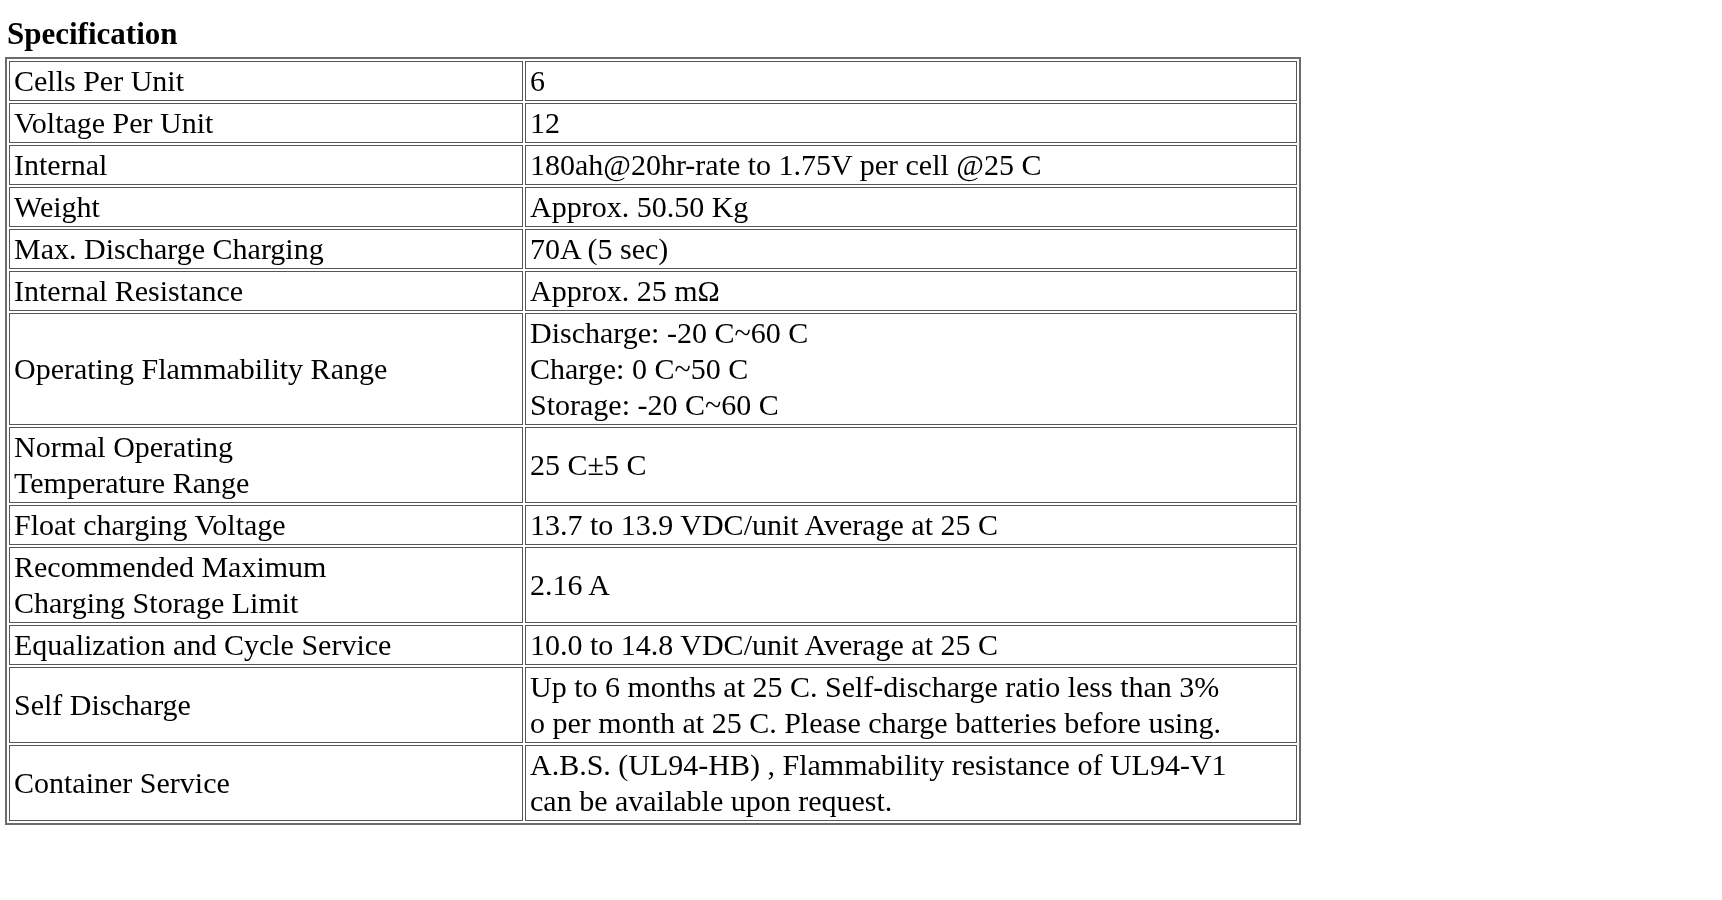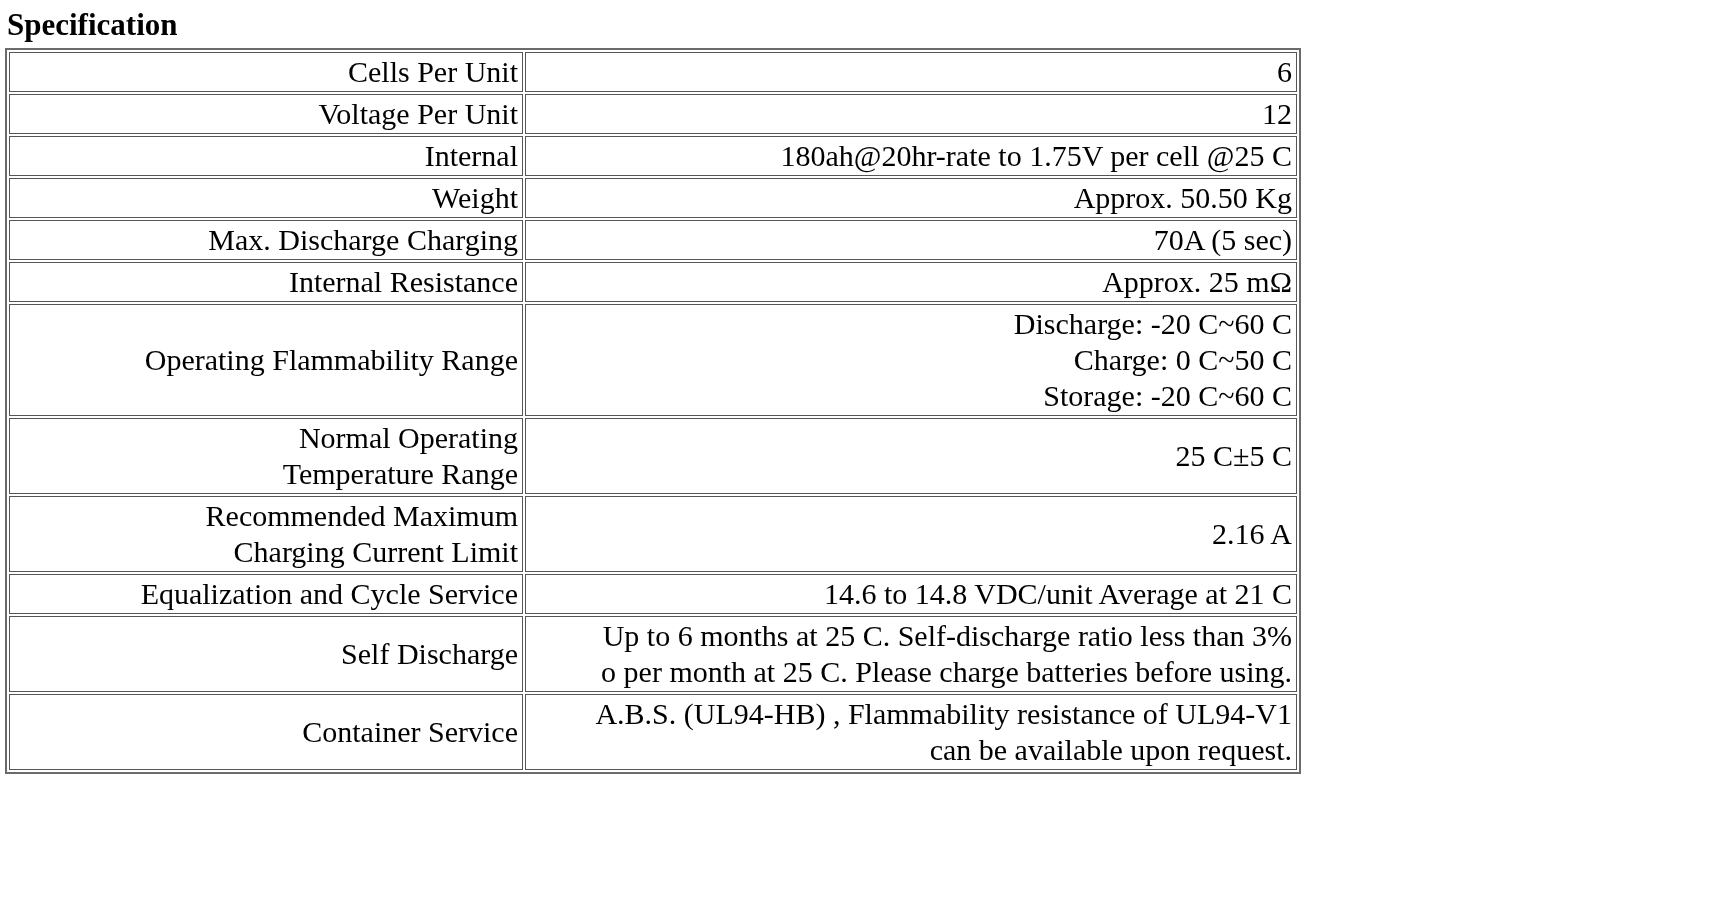--- a/index.html
+++ b/index.html
@@ -10,37 +10,36 @@
   body {
     width: 1722px;
     height: 900px;
     overflow: hidden;
     font-family: "Liberation Serif", "DejaVu Serif", serif;
     font-size: 30px;
     line-height: 36px;
     color: #000000;
   }
   .doc {
-    padding: 8px 0 0 5px;
+    padding: 17px 0 0 5px;
   }
   .heading {
     font-weight: bold;
     font-size: 31px;
     line-height: 34px;
     margin: 0 0 6px 2px;
     white-space: nowrap;
   }
   table.spec {
     table-layout: fixed;
     width: 1296px;
     border-collapse: separate;
     border-spacing: 2px;
     border: 2px solid #6b6b6b;
     background: #ffffff;
-    text-align: right;
   }
   table.spec col.c1 { width: 514px; }
   table.spec td {
     border: 1px solid #565656;
     padding: 0 4px;
     vertical-align: middle;
     white-space: pre-line;
     overflow: hidden;
   }
   tr.r1 td { height: 38px; }
@@ -88,28 +87,32 @@
         <td>Operating Flammability Range</td>
         <td>Discharge: -20 C~60 C
 Charge: 0 C~50 C
 Storage: -20 C~60 C</td>
       </tr>
       <tr class="r2">
         <td>Normal Operating
 Temperature Range</td>
         <td>25 C±5 C</td>
       </tr>
+      <tr class="r1">
+        <td>Float charging Voltage</td>
+        <td>13.7 to 13.9 VDC/unit Average at 25 C</td>
+      </tr>
       <tr class="r2">
         <td>Recommended Maximum
-Charging Current Limit</td>
+Charging Storage Limit</td>
         <td>2.16 A</td>
       </tr>
       <tr class="r1">
         <td>Equalization and Cycle Service</td>
-        <td>14.6 to 14.8 VDC/unit Average at 21 C</td>
+        <td>10.0 to 14.8 VDC/unit Average at 25 C</td>
       </tr>
       <tr class="r2">
         <td>Self Discharge</td>
         <td>Up to 6 months at 25 C. Self-discharge ratio less than 3%
 o per month at 25 C. Please charge batteries before using.</td>
       </tr>
       <tr class="r2">
         <td>Container Service</td>
         <td>A.B.S. (UL94-HB) , Flammability resistance of UL94-V1
 can be available upon request.</td>

